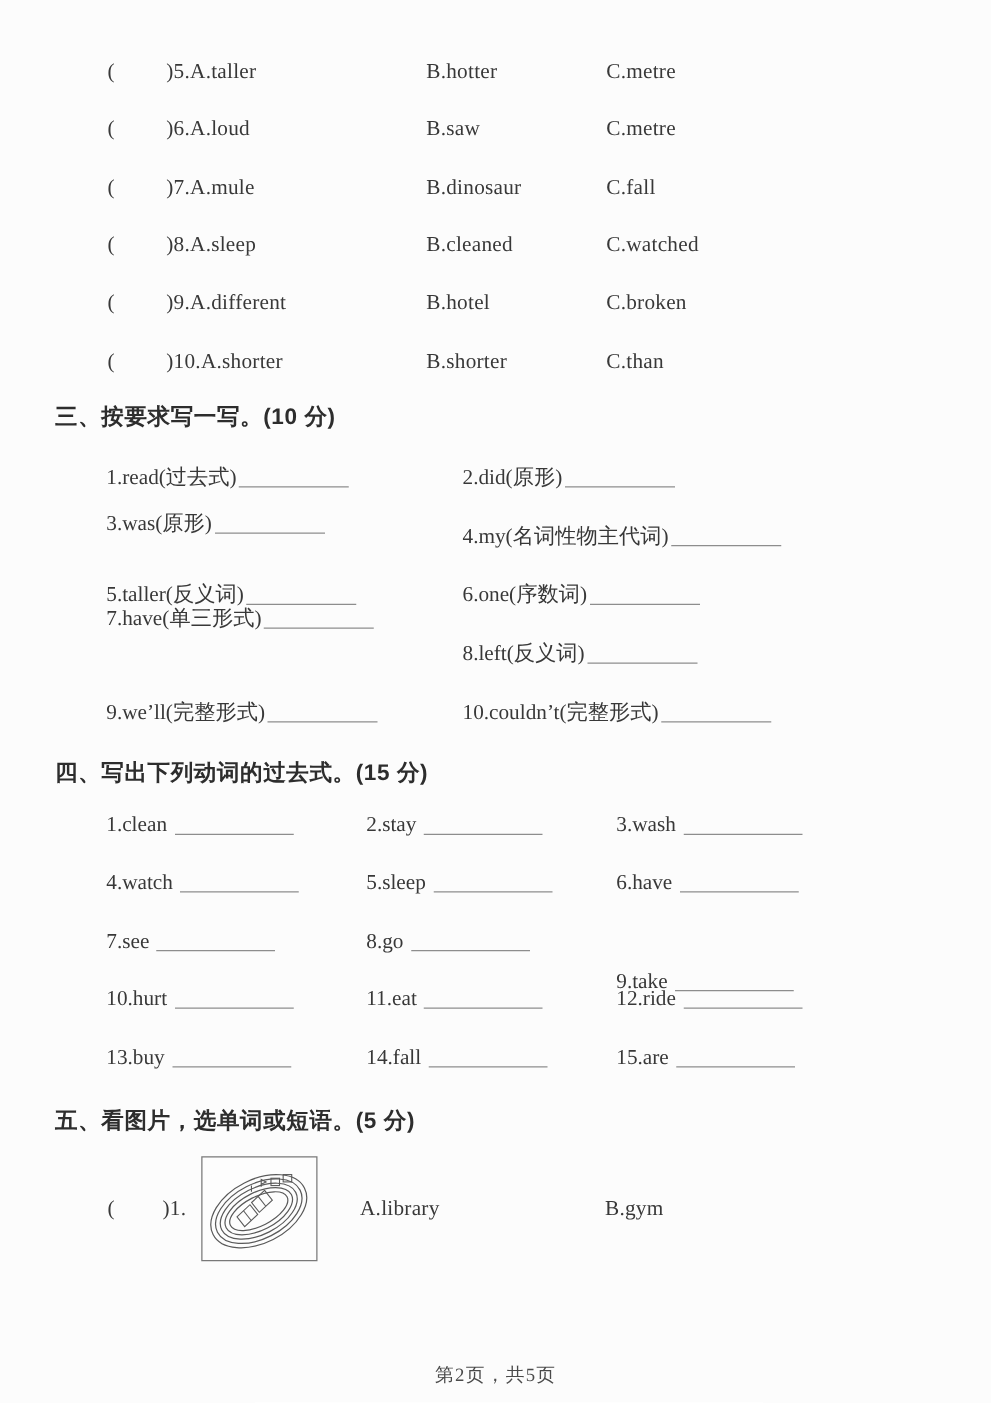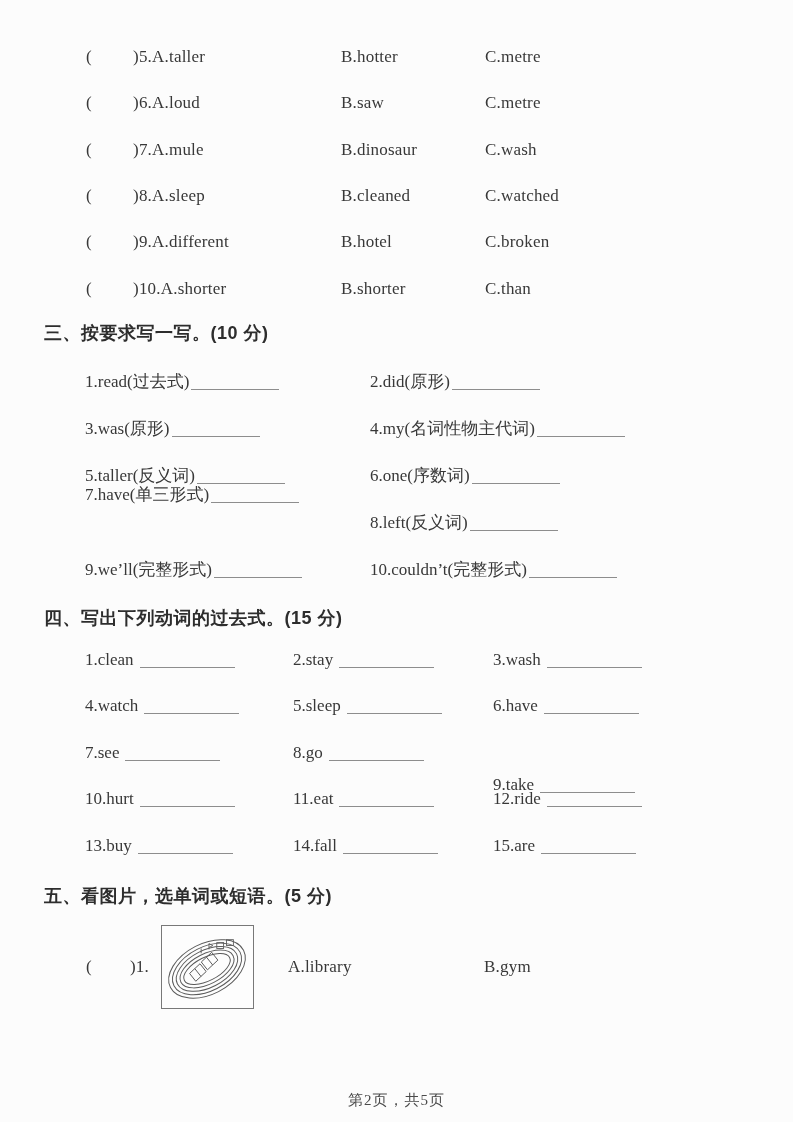--- a/index.html
+++ b/index.html
@@ -47,21 +47,21 @@
     <div class="abs en" style="top:92px;left:0;right:0">
       <span class="abs" style="left:86px">(</span>
       <span class="abs" style="left:133px"><span>)</span><span>6.</span><span>A.loud</span></span>
       <span class="abs" style="left:341px">B.saw</span>
       <span class="abs" style="left:485px">C.metre</span>
     </div>
     <div class="abs en" style="top:139px;left:0;right:0">
       <span class="abs" style="left:86px">(</span>
       <span class="abs" style="left:133px"><span>)</span><span>7.</span><span>A.mule</span></span>
       <span class="abs" style="left:341px">B.dinosaur</span>
-      <span class="abs" style="left:485px">C.wash</span>
+      <span class="abs" style="left:485px">C.fall</span>
     </div>
     <div class="abs en" style="top:185px;left:0;right:0">
       <span class="abs" style="left:86px">(</span>
       <span class="abs" style="left:133px"><span>)</span><span>8.</span><span>A.sleep</span></span>
       <span class="abs" style="left:341px">B.cleaned</span>
       <span class="abs" style="left:485px">C.watched</span>
     </div>
     <div class="abs en" style="top:231px;left:0;right:0">
       <span class="abs" style="left:86px">(</span>
       <span class="abs" style="left:133px"><span>)</span><span>9.</span><span>A.different</span></span>
@@ -75,21 +75,21 @@
       <span class="abs" style="left:485px">C.than</span>
     </div>
   </div>
 
   <div>
     <div class="abs hdr" style="top:321px;left:44px">三、按要求写一写。(10 分)</div>
 
     <div class="cellwrap" style="top:371px;left:85px"><span>1.read(过去式)</span><span class="blank w3"></span></div>
     <div class="cellwrap" style="top:371px;left:370px"><span>2.did(原形)</span><span class="blank w3"></span></div>
 
-    <div class="cellwrap" style="top:418px;left:85px"><span>3.was(原形)</span><span class="blank w3"></span></div>
+    <div class="cellwrap" style="top:408px;left:85px"><span>3.was(原形)</span><span class="blank w3"></span></div>
     <div class="cellwrap" style="top:418px;left:370px"><span>4.my(名词性物主代词)</span><span class="blank w3"></span></div>
 
     <div class="cellwrap" style="top:465px;left:85px"><span>5.taller(反义词)</span><span class="blank w3"></span></div>
     <div class="cellwrap" style="top:465px;left:370px"><span>6.one(序数词)</span><span class="blank w3"></span></div>
 
     <div class="cellwrap" style="top:484px;left:85px"><span>7.have(单三形式)</span><span class="blank w3"></span></div>
     <div class="cellwrap" style="top:512px;left:370px"><span>8.left(反义词)</span><span class="blank w3"></span></div>
 
     <div class="cellwrap" style="top:559px;left:85px"><span>9.we’ll(完整形式)</span><span class="blank w3"></span></div>
     <div class="cellwrap" style="top:559px;left:370px"><span>10.couldn’t(完整形式)</span><span class="blank w3"></span></div>

